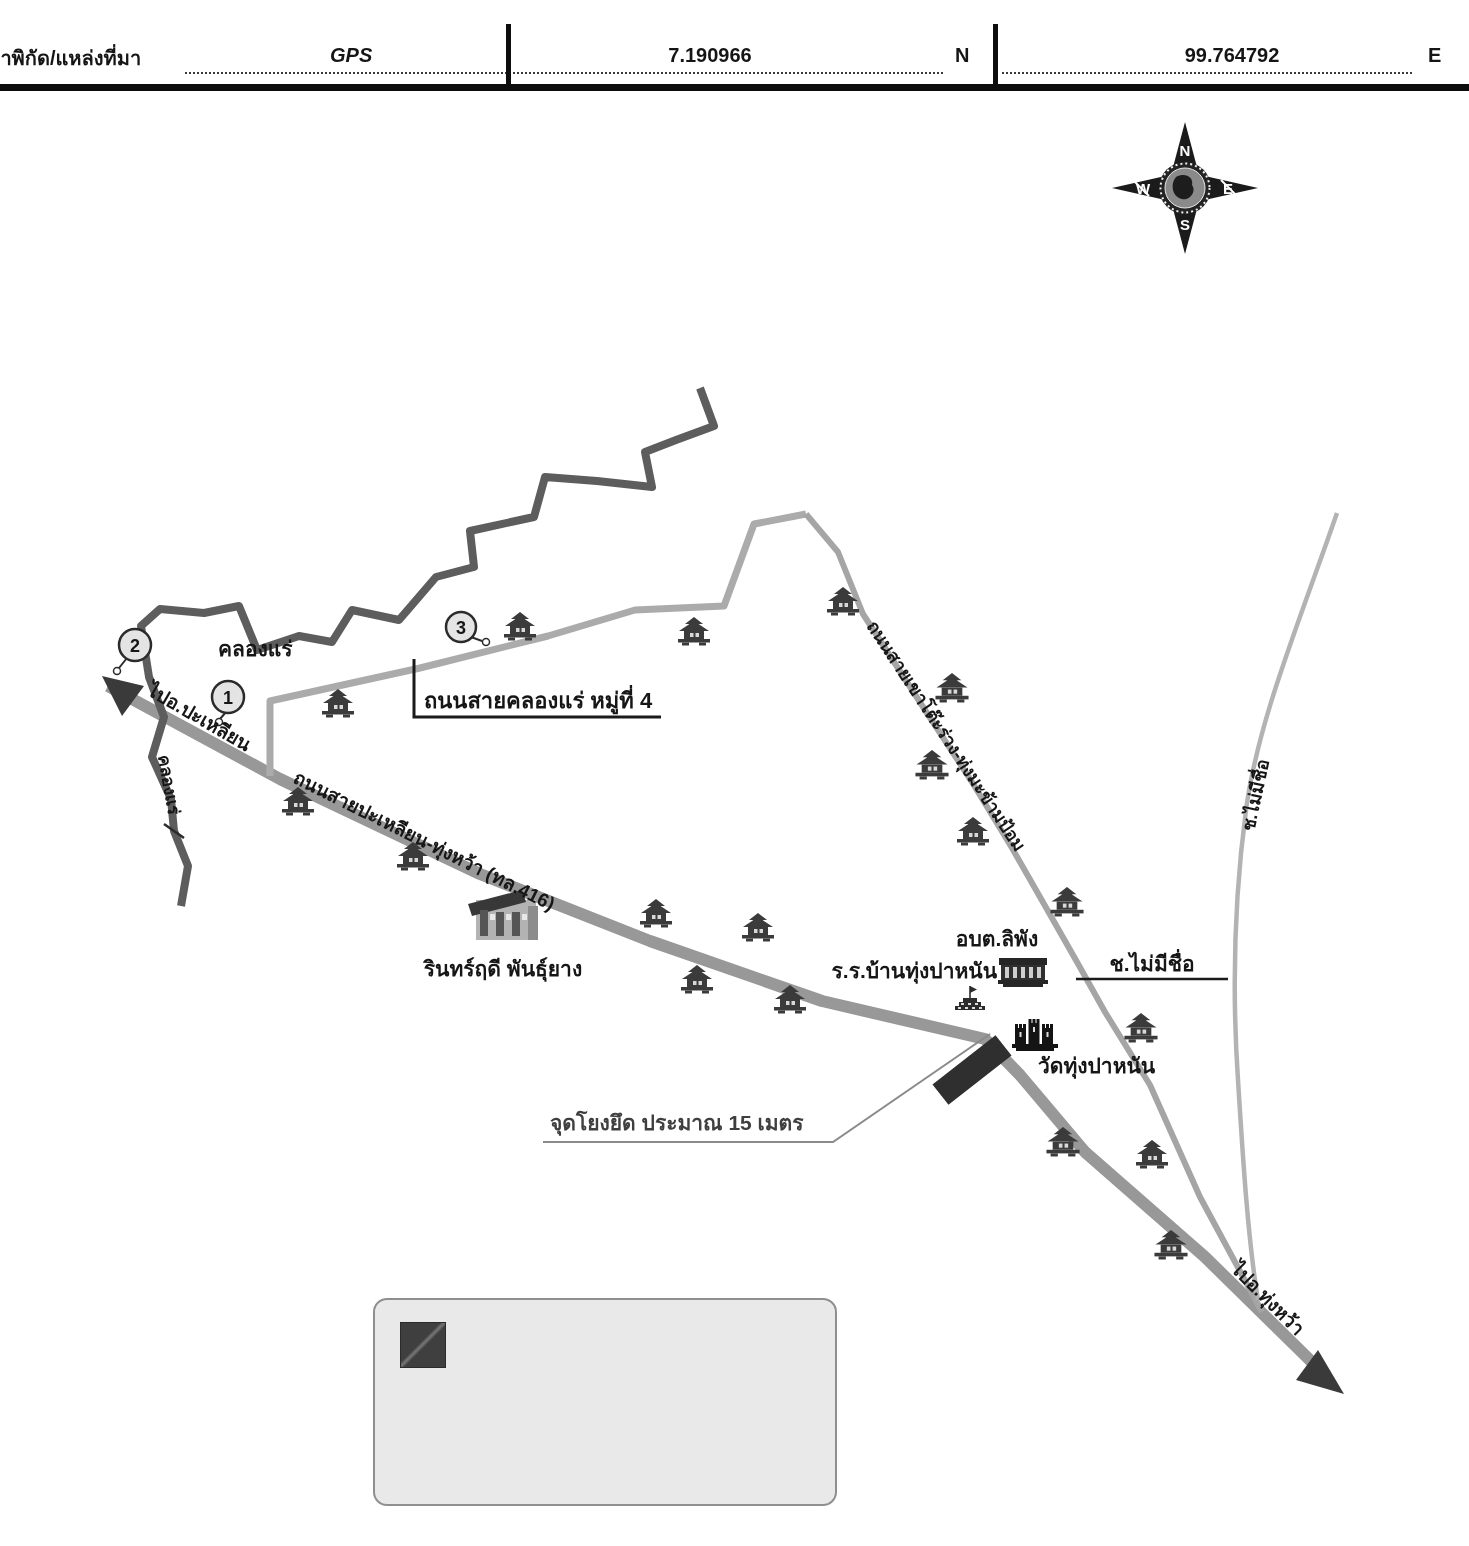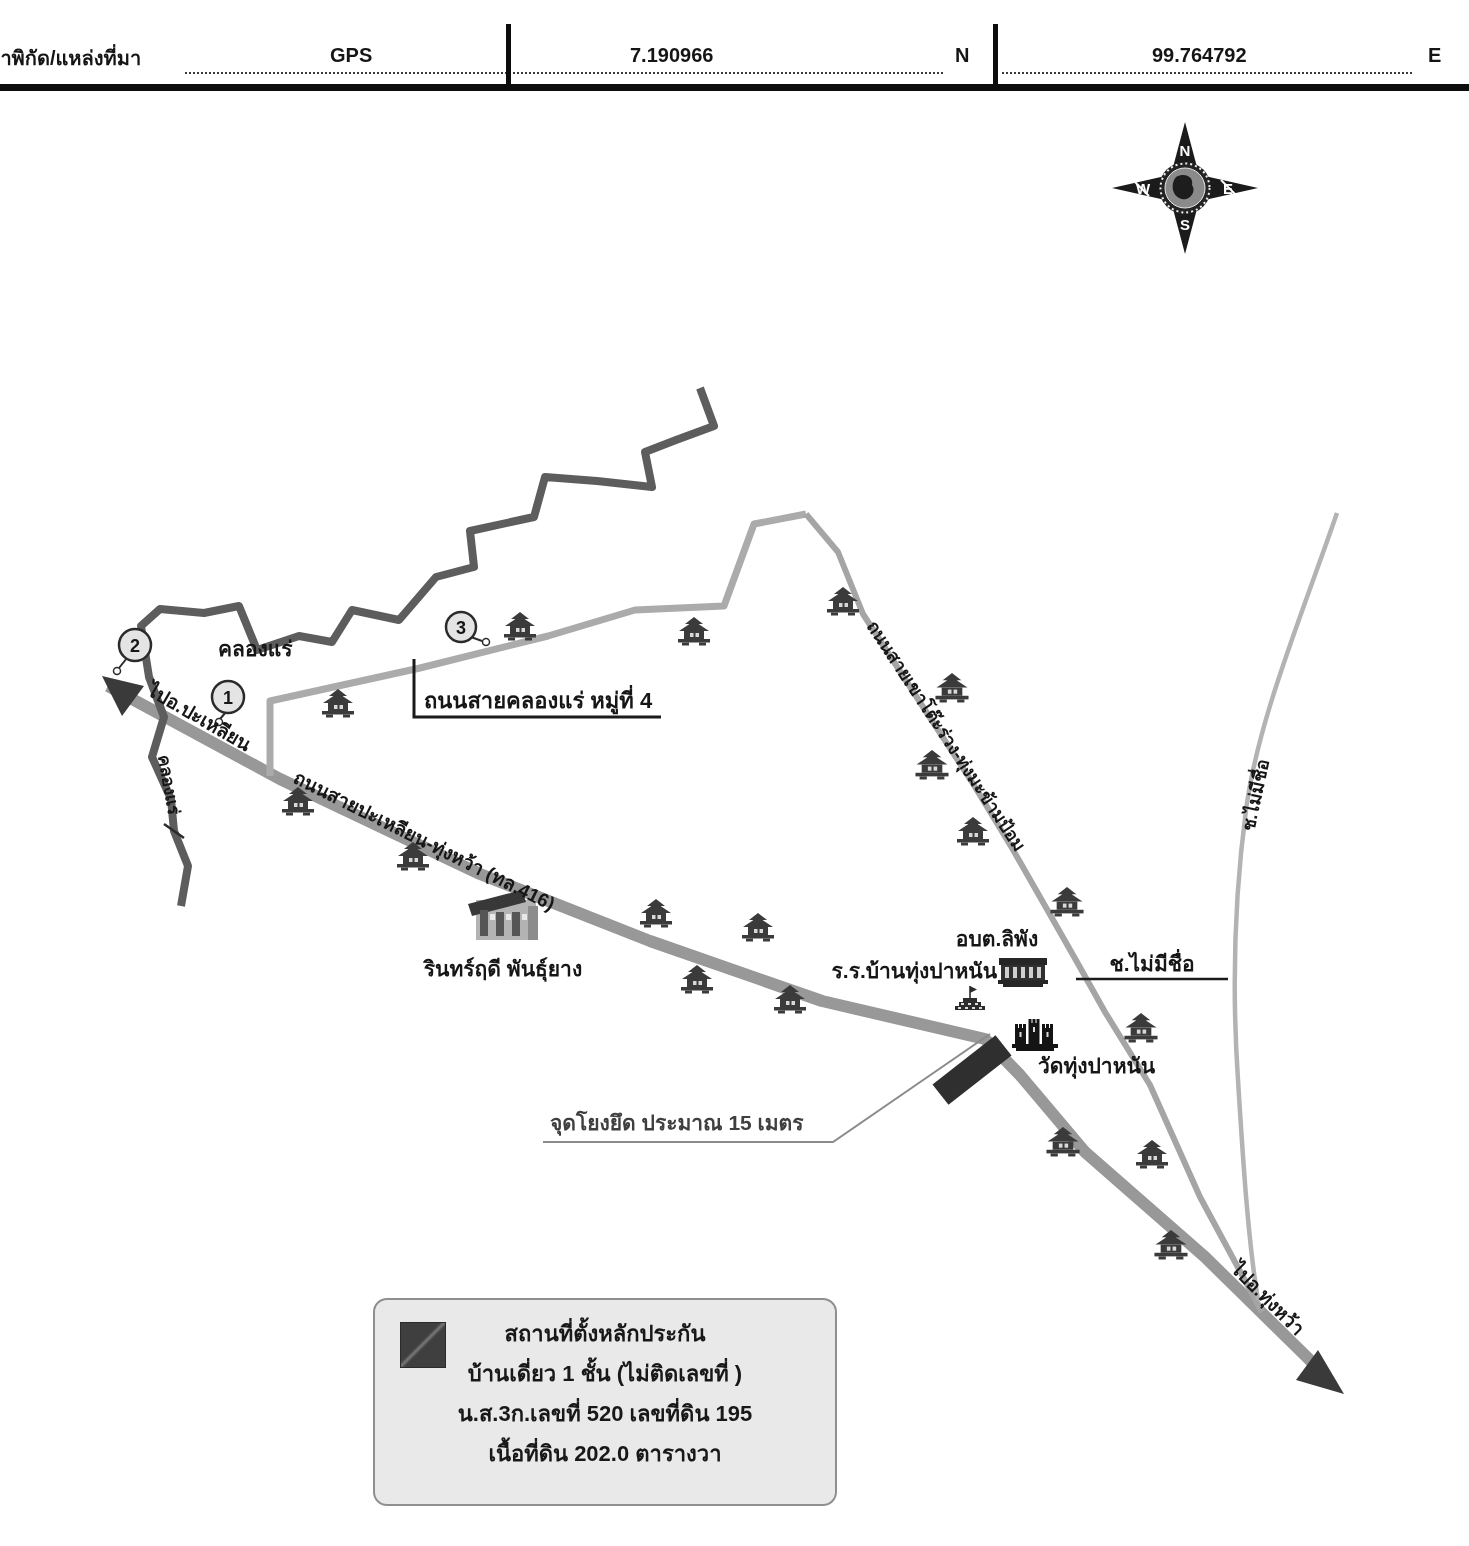--- a/index.html
+++ b/index.html
@@ -1,20 +1,20 @@
 <!DOCTYPE html>
 <html><head>
 <meta charset="utf-8">
 <style>
   html,body{margin:0;padding:0;background:#ffffff;}
   body{width:1469px;height:1546px;overflow:hidden;font-family:"Liberation Sans",sans-serif;}
   .page{position:relative;width:1469px;height:1546px;background:#fff;}
   
   .h-text{position:absolute;font-weight:bold;color:#151515;font-size:20px;white-space:nowrap;}
-  .h-center{}
+  .h-center{text-align:center;}
   .dotted{position:absolute;height:0;border-bottom:2px dotted #3a3a3a;}
   .thick-rule{position:absolute;background:#0d0d0d;}
   .vdiv{position:absolute;background:#0d0d0d;}
   
   svg.map{position:absolute;left:0;top:0;}
   svg .mt{font-family:"Liberation Sans",sans-serif;font-weight:bold;fill:#161616;}
   svg .mt-gray{fill:#3f3f3f;}
   
   .legend{position:absolute;left:373px;top:1298px;width:464px;height:208px;background:#e9e9e9;
           border:2px solid #8f8f8f;border-radius:14px;box-sizing:border-box;}
@@ -190,35 +190,29 @@
       <circle r="20" fill="none" stroke="#e8e8e8" stroke-width="1"></circle>
       <text x="0" y="-32" font-size="15" font-weight="bold" fill="#ffffff" text-anchor="middle">N</text>
       <text x="0" y="42" font-size="15" font-weight="bold" fill="#ffffff" text-anchor="middle">S</text>
       <text x="-42" y="6" font-size="15" font-weight="bold" fill="#ffffff" text-anchor="middle">W</text>
       <text x="43" y="6" font-size="15" font-weight="bold" fill="#ffffff" text-anchor="middle">E</text>
     </g>
   </svg>
 
   <div>
     <div class="h-text" style="left:-13px;top:42px;">ค่าพิกัด/แหล่งที่มา</div>
-    <div class="h-text" style="left:330px;top:44px;">GPS</div>
+    <div class="h-text" style="left:330px;top:44px;font-style:italic;">GPS</div>
     <div class="h-text h-center" style="left:630px;top:44px;width:160px;">7.190966</div>
     <div class="h-text" style="left:955px;top:44px;">N</div>
     <div class="h-text h-center" style="left:1152px;top:44px;width:160px;">99.764792</div>
     <div class="h-text" style="left:1428px;top:44px;">E</div>
     <div class="dotted" style="left:185px;top:72px;width:758px;"></div>
     <div class="dotted" style="left:1002px;top:72px;width:410px;"></div>
     <div class="vdiv" style="left:506px;top:24px;width:5px;height:66px;"></div>
     <div class="vdiv" style="left:993px;top:24px;width:5px;height:66px;"></div>
     <div class="thick-rule" style="left:0;top:84px;width:1469px;height:7px;"></div>
   </div>
 
   <div class="legend">
     <div class="legend-swatch"></div>
-    <div class="legend-lines">
-      <div class="legend-line">สถานที่ตั้งหลักประกัน</div>
-      <div class="legend-line">บ้านเดี่ยว 1 ชั้น (ไม่ติดเลขที่ )</div>
-      <div class="legend-line">น.ส.3ก.เลขที่ 520 เลขที่ดิน 195</div>
-      <div class="legend-line">เนื้อที่ดิน 202.0 ตารางวา</div>
-    </div>
   </div>
 
 </div>
 
 </body></html>

